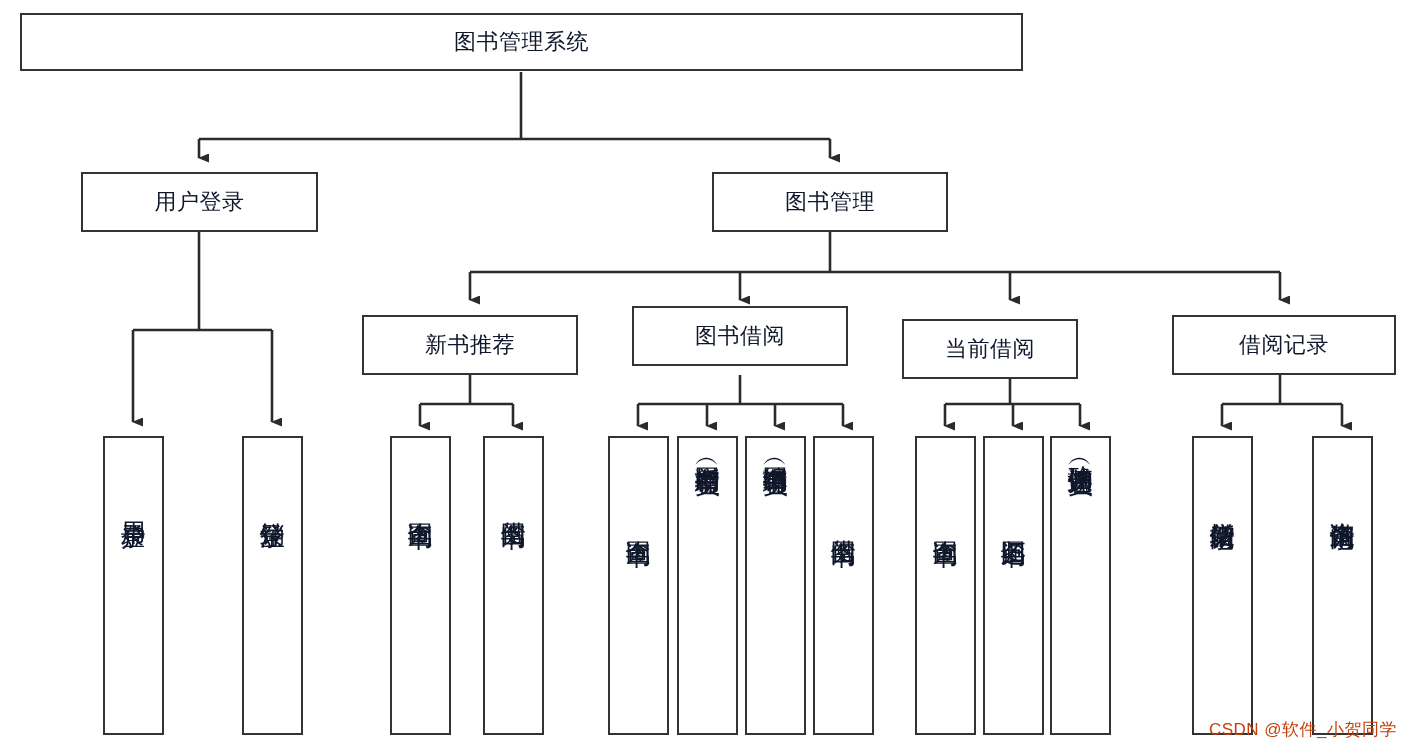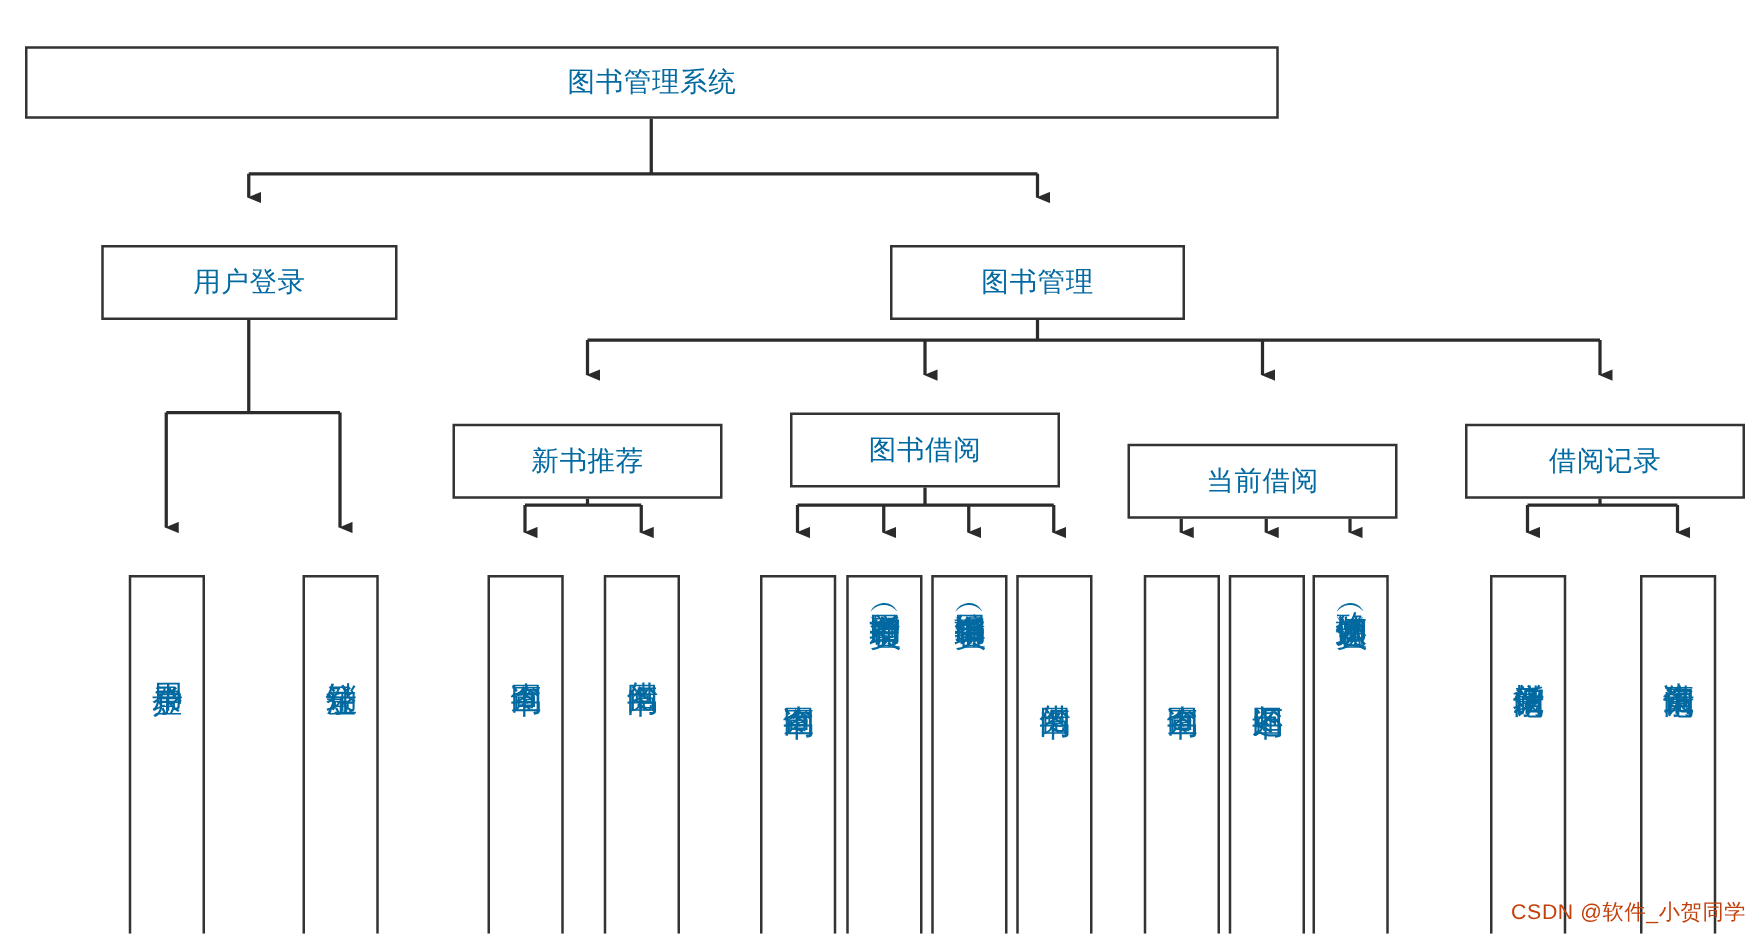--- a/index.html
+++ b/index.html
@@ -26,22 +26,21 @@
     pointer-events: none;
   }
   .node {
     position: absolute;
     box-sizing: border-box;
     background: #ffffff;
     border: 2px solid #333333;
     display: flex;
     align-items: center;
     justify-content: center;
-    color: #0369a1;
-    margin-top: 24px;
+    color: #0f172a;
   }
   .node .label {
     display: block;
     text-align: center;
     line-height: 1.18;
     letter-spacing: 0.5px;
   }
   .node.horiz .label {
     font-size: 22px;
   }
@@ -142,21 +141,21 @@
   <div class="node horiz" style="left:362px; top:315px; width:216px; height:60px;">
     <span class="label">新书推荐</span>
   </div>
 
   <div class="node horiz" style="left:712px; top:172px; width:236px; height:60px;">
     <span class="label">图书管理</span>
   </div>
   <div class="node horiz" style="left:632px; top:306px; width:216px; height:60px;">
     <span class="label">图书借阅</span>
   </div>
-  <div class="node horiz" style="left:902px; top:331px; width:216px; height:60px;">
+  <div class="node horiz" style="left:902px; top:319px; width:176px; height:60px;">
     <span class="label">当前借阅</span>
   </div>
   <div class="node horiz" style="left:1172px; top:315px; width:224px; height:60px;">
     <span class="label">借阅记录</span>
   </div>
 
   <div class="node vert mid" style="left:103px; top:436px; width:61px; height:299px;">
     <span class="label">用户登录</span>
   </div>
   <div class="node vert mid" style="left:242px; top:436px; width:61px; height:299px;">

